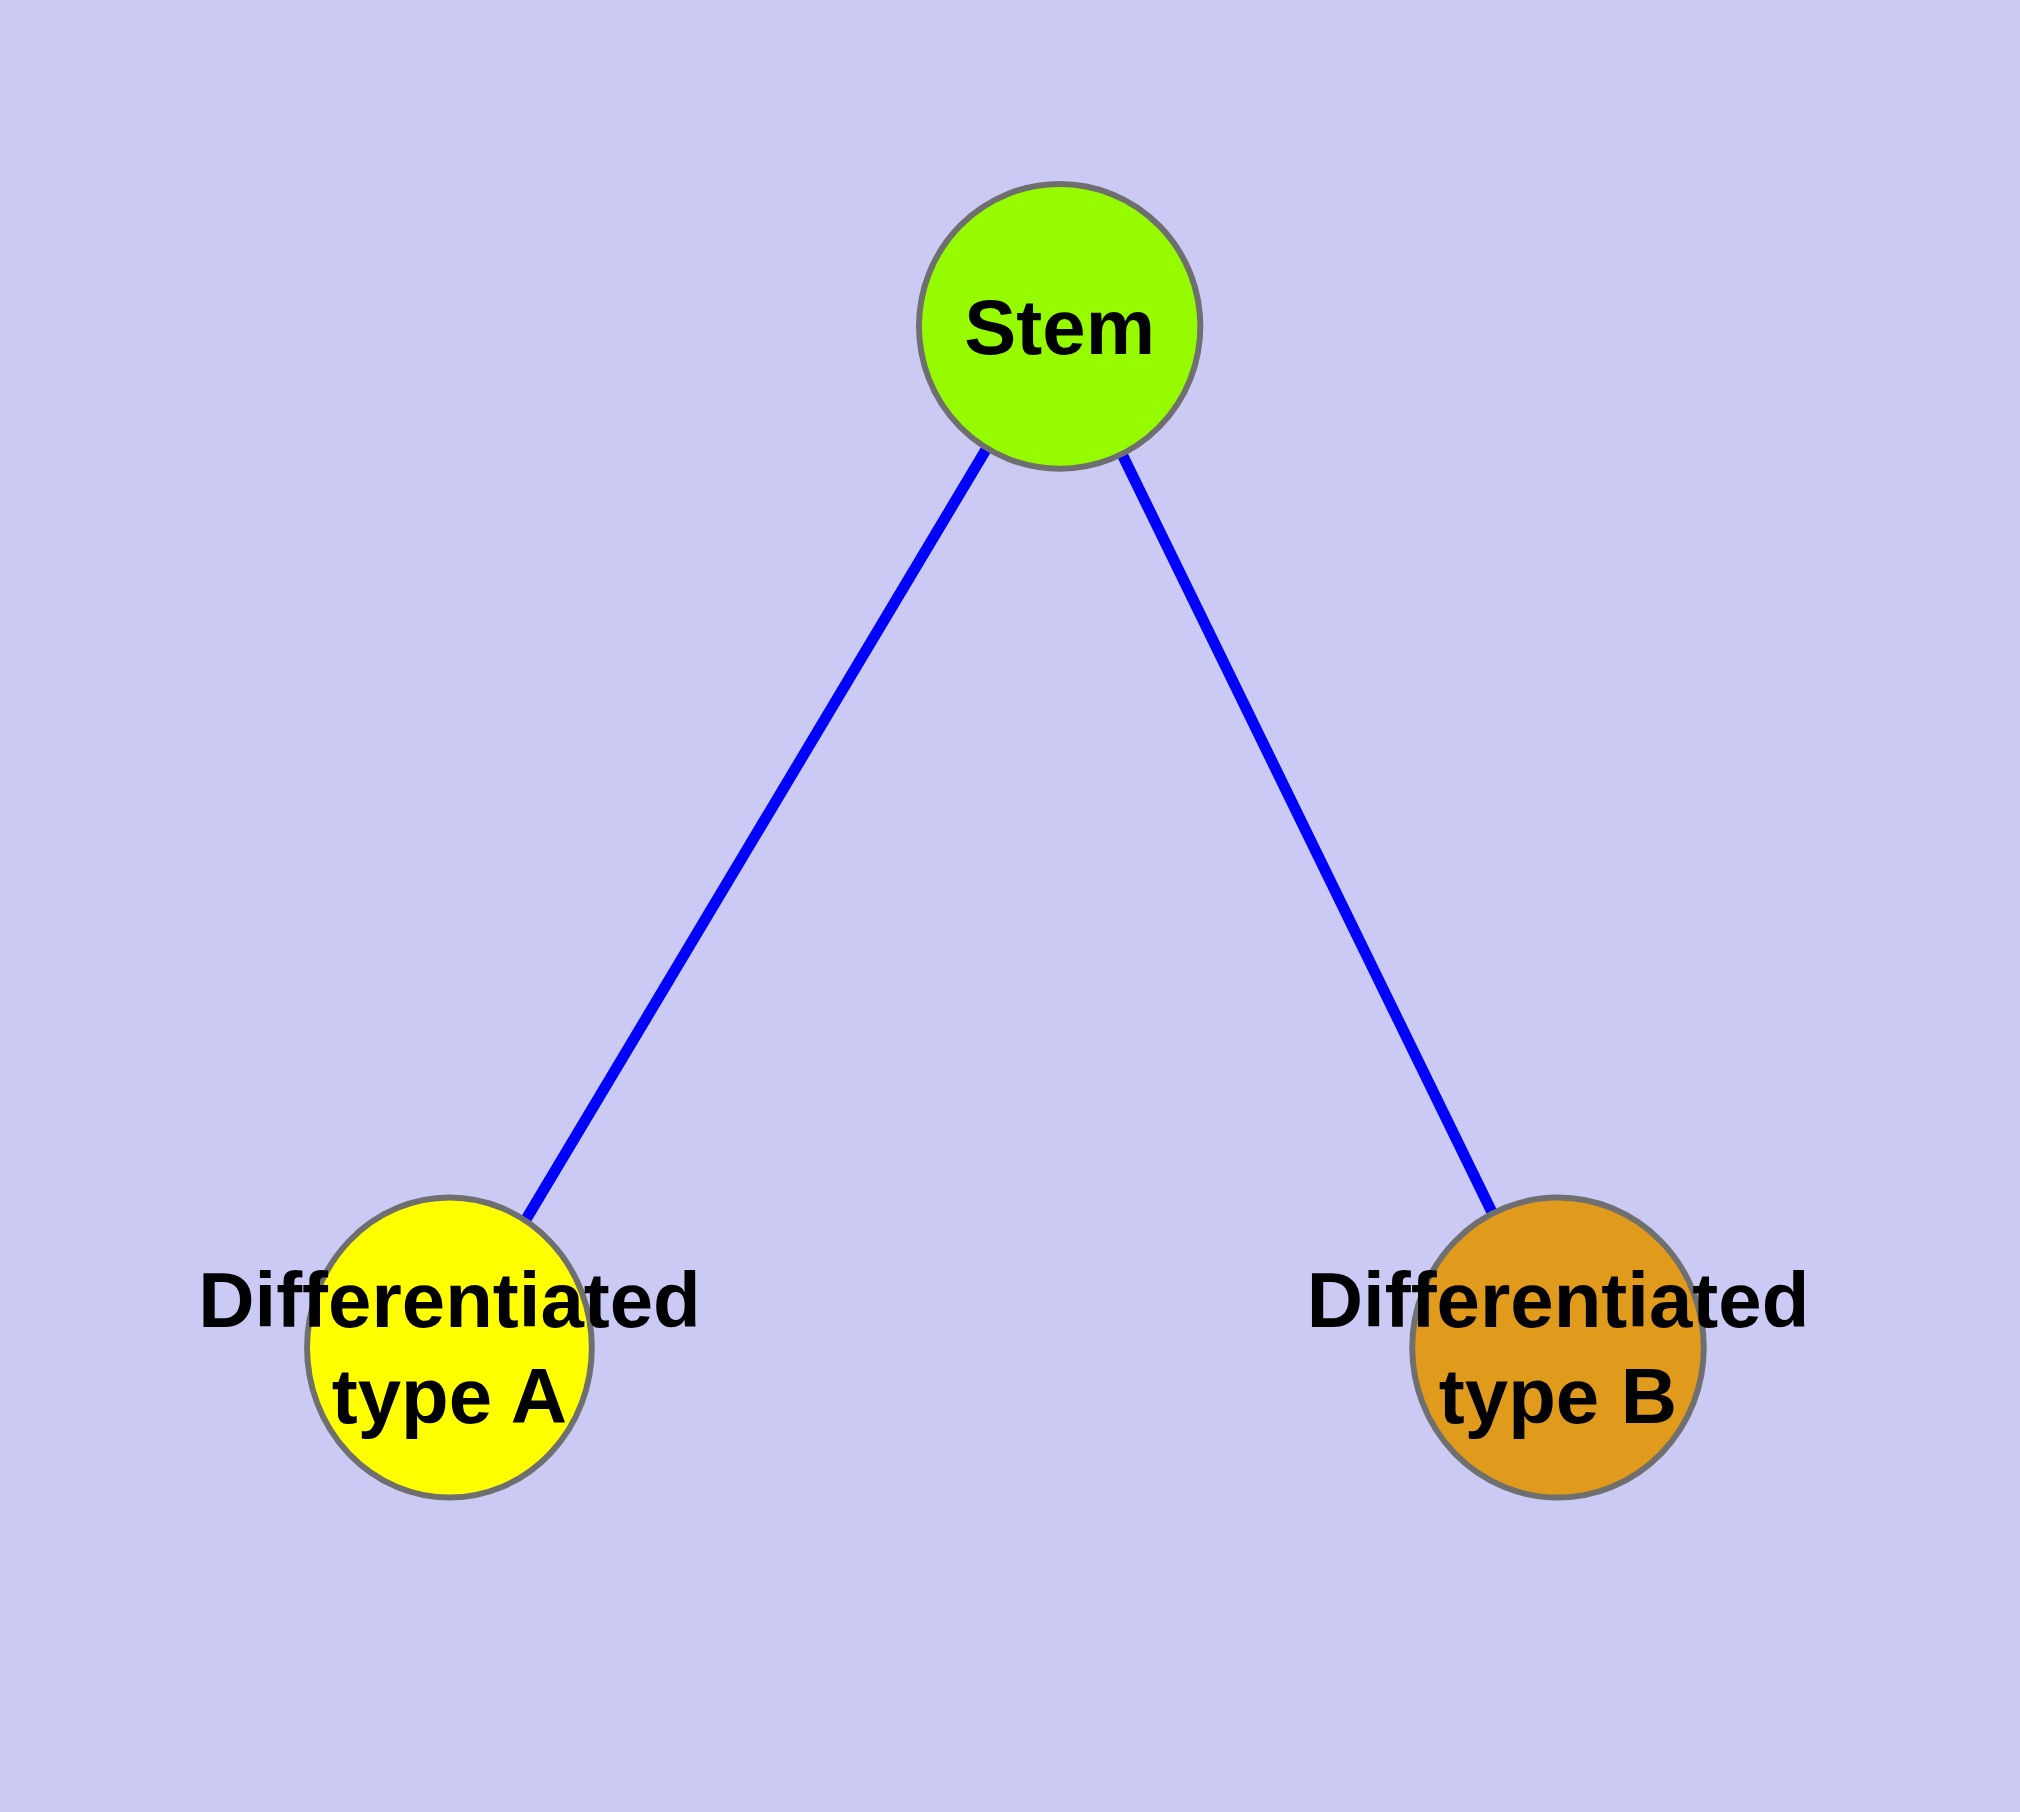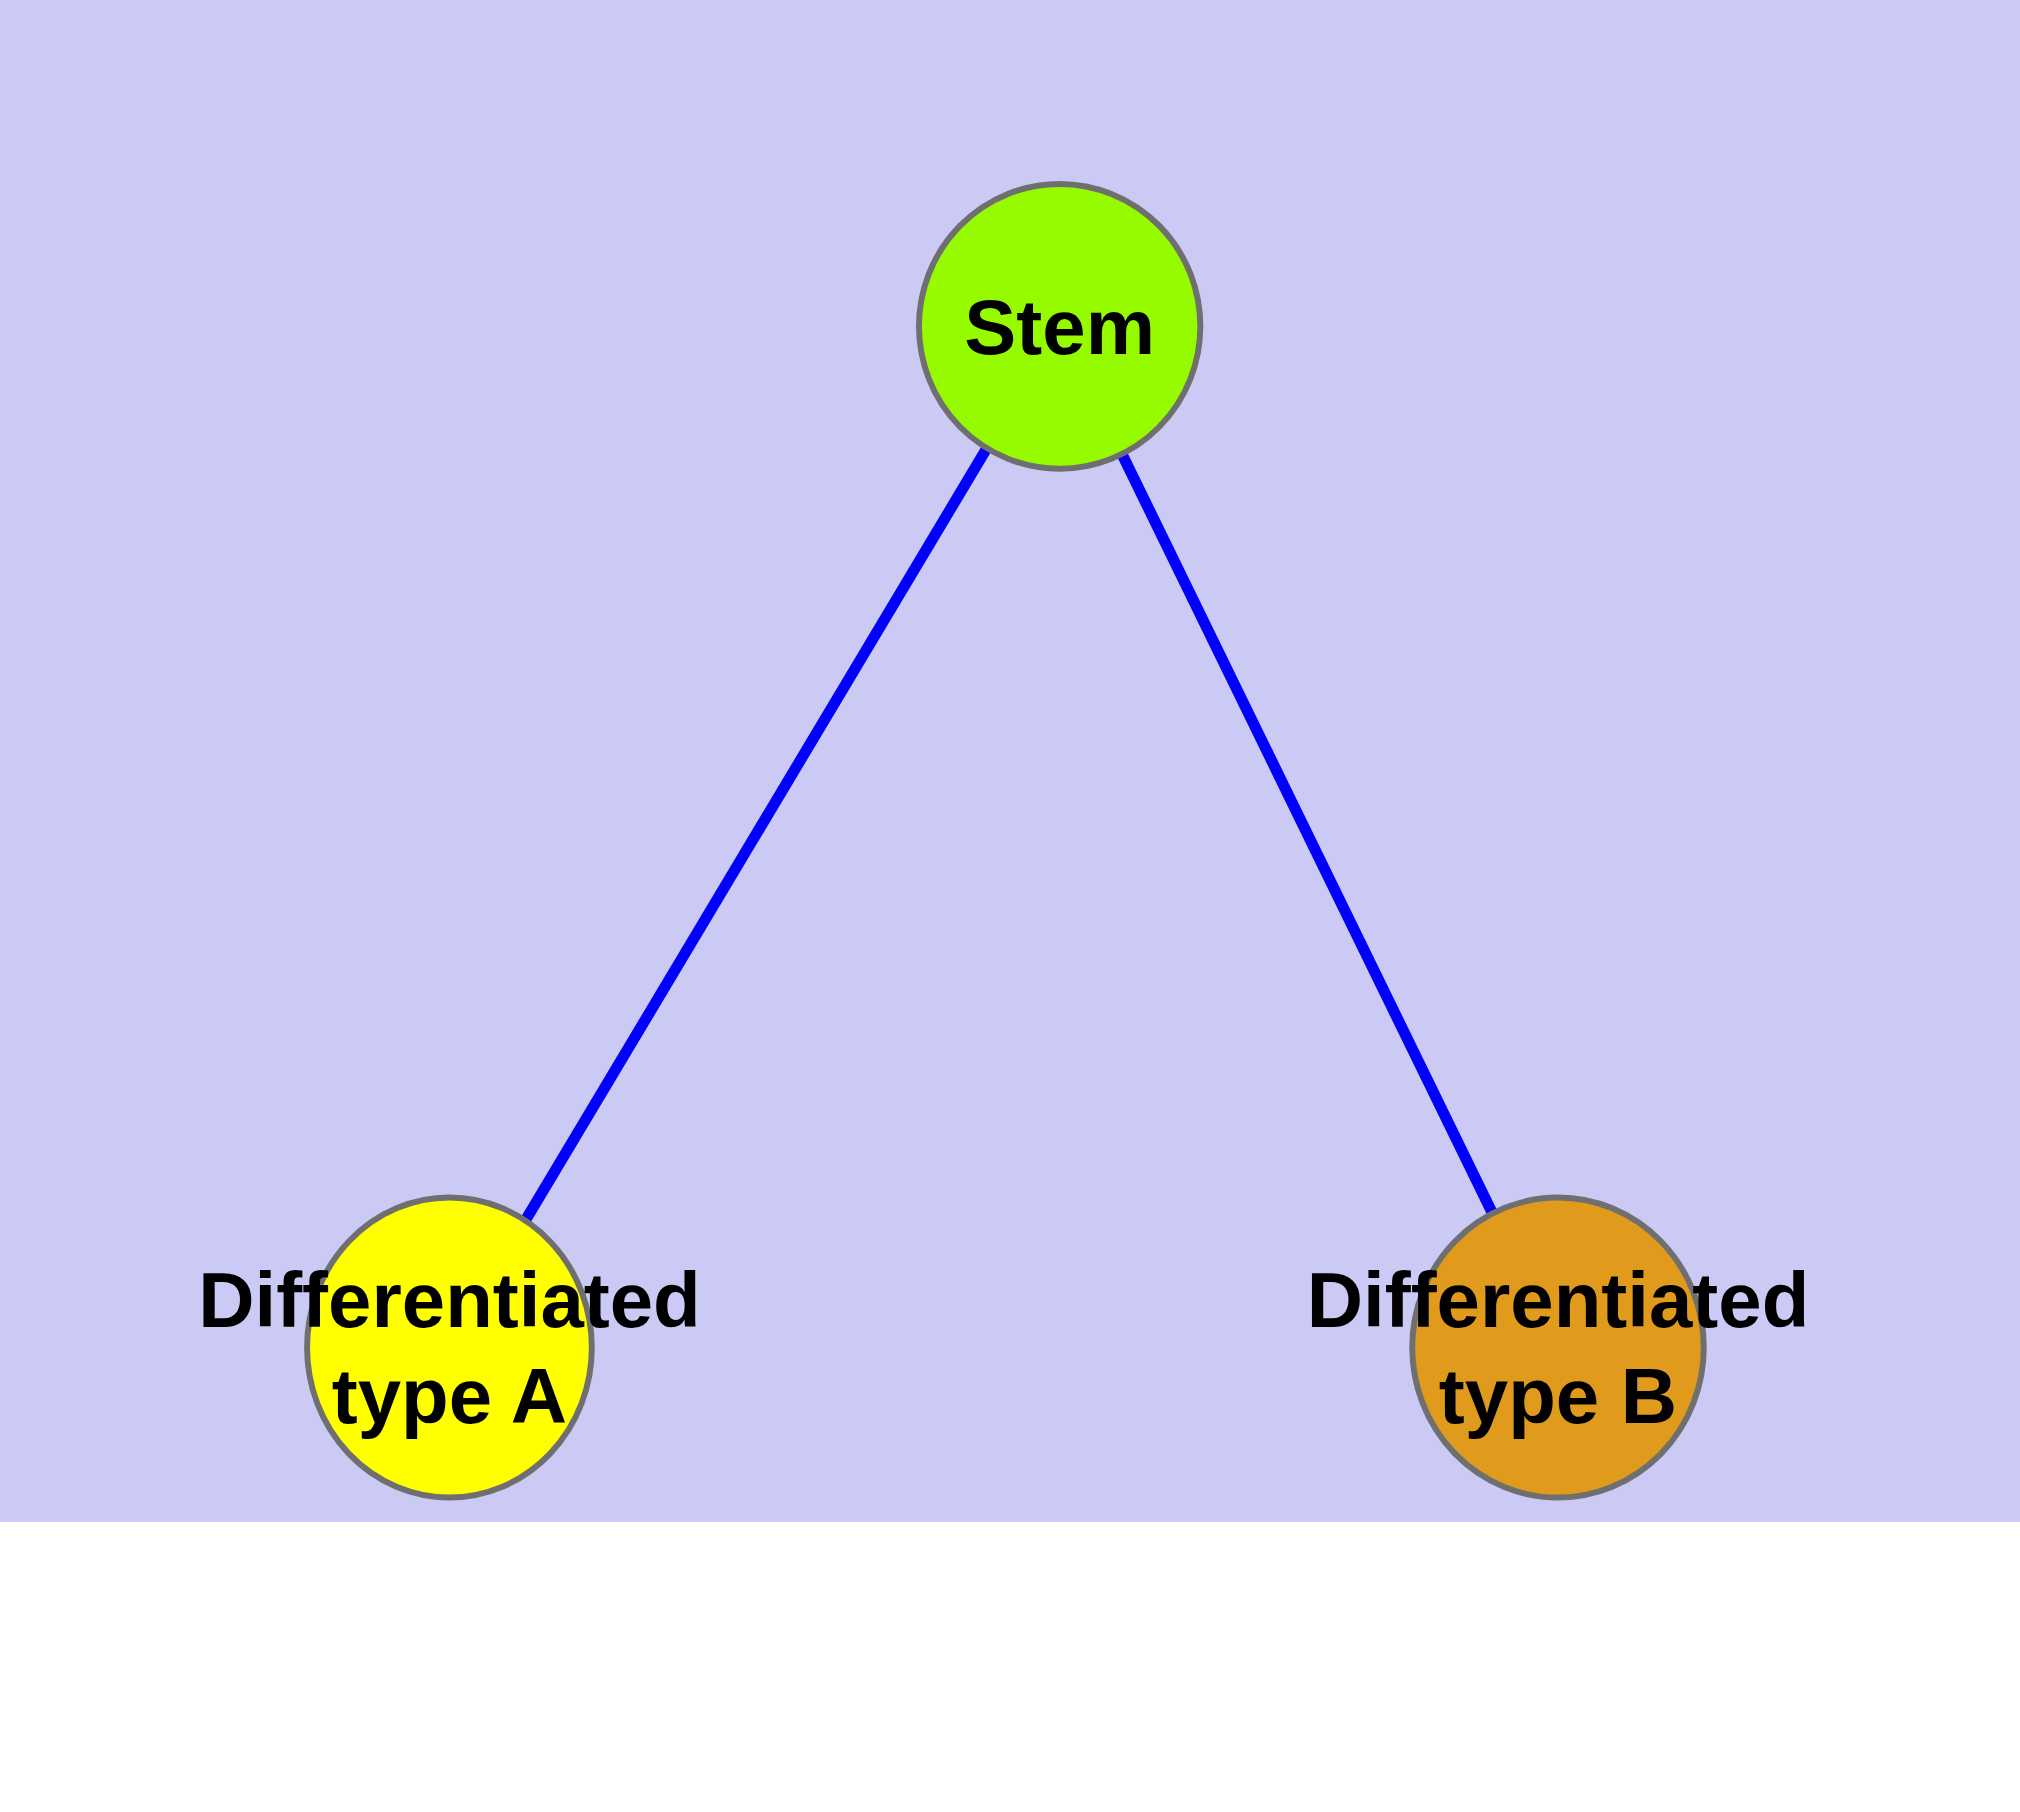--- a/index.html
+++ b/index.html
@@ -3,21 +3,21 @@
 <meta charset="utf-8">
 <style>
   html, body {
     margin: 0;
     padding: 0;
     background: #ffffff;
     font-family: "Liberation Sans", sans-serif;
   }
   .canvas-wrap {
     width: 2021px;
-    height: 1522px;
+    height: 1812px;
     position: relative;
     overflow: hidden;
   }
   svg.graph {
     display: block;
     width: 2021px;
     height: 1812px;
   }
   svg.graph text {
     font-family: "Liberation Sans", sans-serif;

